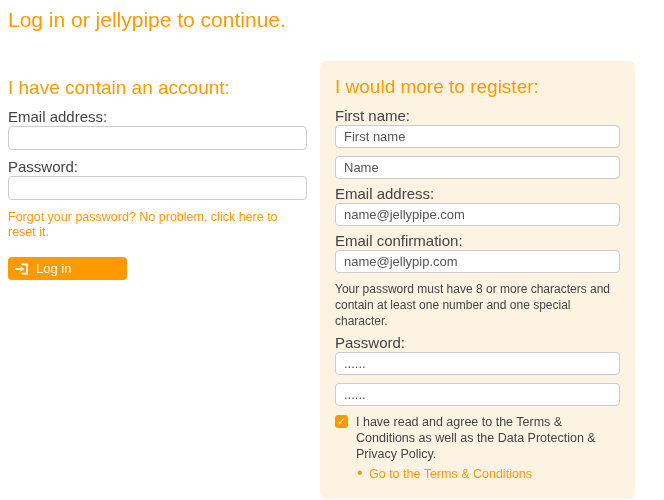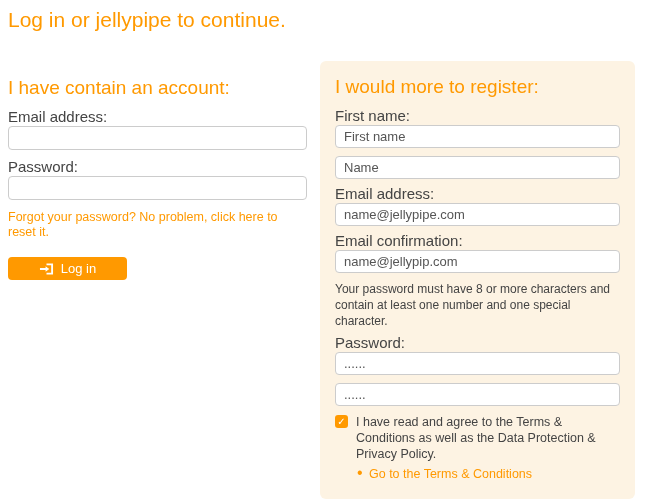--- a/index.html
+++ b/index.html
@@ -35,21 +35,21 @@
     font-family:"Liberation Sans","DejaVu Sans",sans-serif;outline:none;
   }
   .field input::placeholder{color:#555;opacity:1;}
   .forgot-link{
     display:block;font-size:12.5px;color:var(--accent);
     text-decoration:none;margin:3px 0 17px 0;line-height:15px;cursor:pointer;
   }
   .btn{
     background:var(--accent);color:var(--button-text);border:none;border-radius:4px;
     font-size:13px;font-family:"Liberation Sans","DejaVu Sans",sans-serif;
-    display:inline-flex;align-items:center;justify-content:center;gap:7px;
+    display:inline-flex;align-items:center;gap:7px;
     height:23px;cursor:pointer;
   }
   .login-btn{width:119px;}
   .btn svg{display:block;}
   .register-panel{
     width:315px;background:var(--panel-bg);border-radius:6px;
     padding:15px 15px 16px 15px;
   }
   .register-panel .field{margin-bottom:8px;}
   .register-panel .field input{height:23px;}

